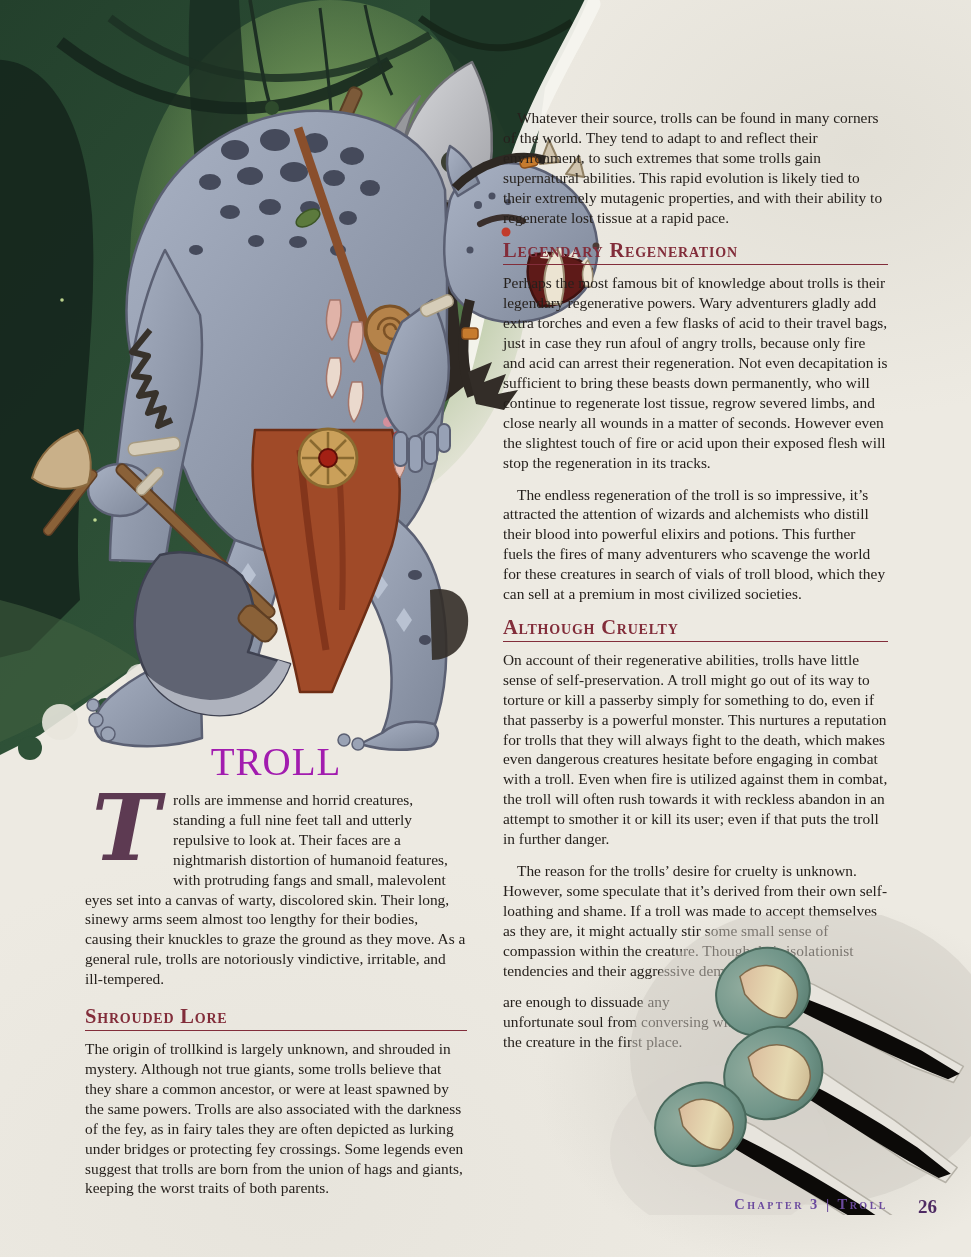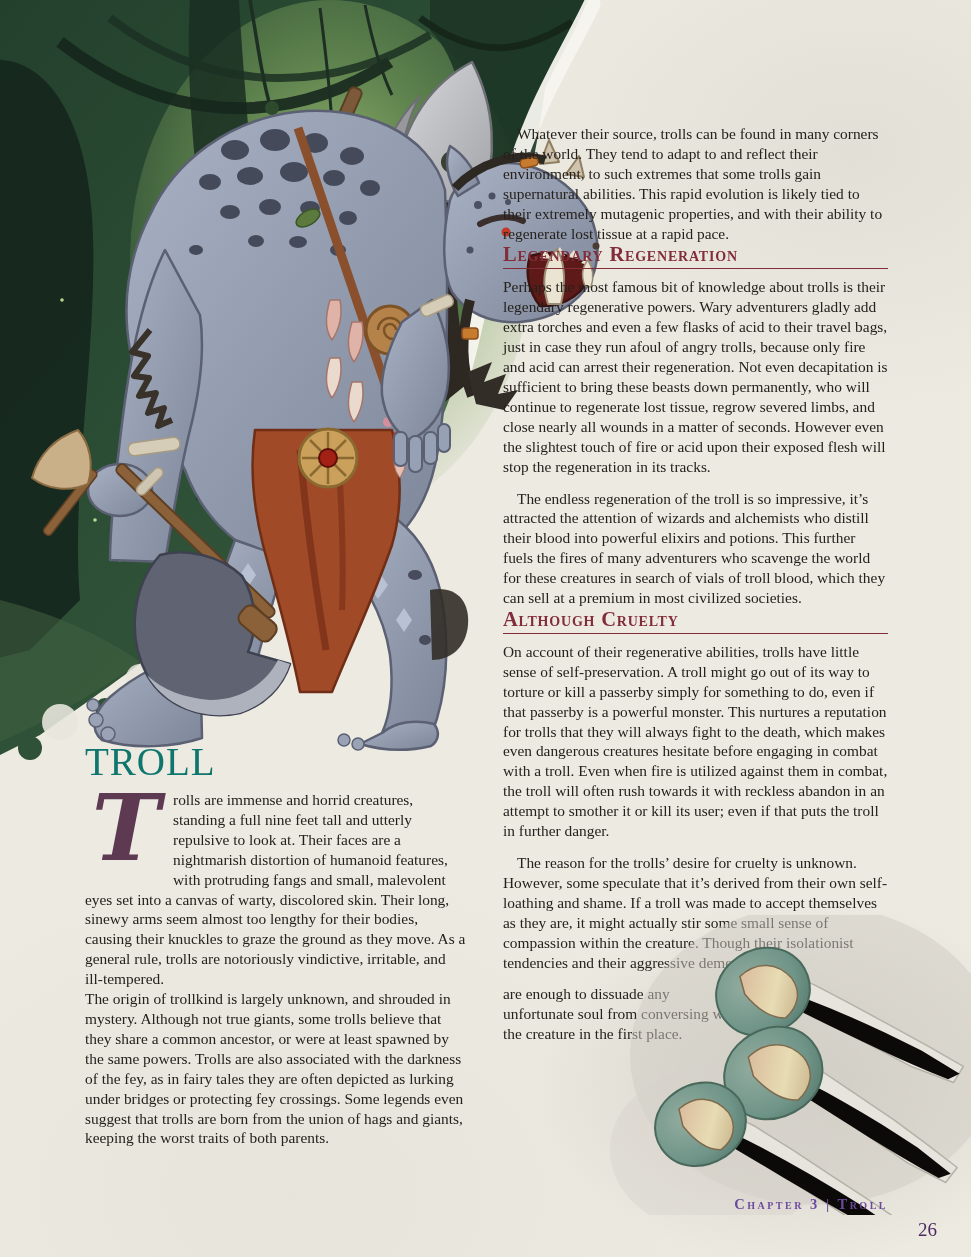--- a/index.html
+++ b/index.html
@@ -13,21 +13,21 @@
       radial-gradient(ellipse 420px 300px at 82% 86%, #d3d0c8 0%, rgba(211,208,200,0) 62%),
       radial-gradient(ellipse 520px 380px at 88% 12%, #e2dfd6 0%, rgba(226,223,214,0) 70%),
       radial-gradient(ellipse 700px 500px at 30% 95%, #e7e4dc 0%, rgba(231,228,220,0) 70%);
     overflow:hidden;
   }
 
   .illustration-main { position:absolute; left:0; top:0; width:620px; height:768px; }
   .illustration-fingers { position:absolute; left:600px; top:915px; width:371px; height:300px; }
 
   .col { position:absolute; }
-  .col-right { left:503px; top:124px; width:385px; }
+  .col-right { left:503px; top:108px; width:385px; }
   .col-left  { left:85px;  top:742px; width:382px; }
 
   p.body-p {
     font-size:15.4px;
     line-height:19.9px;
     text-align:left;
     color:#26211d;
   }
   p.body-p + p.body-p { margin-top:12px; }
   p.indent { text-indent:14px; }
@@ -35,31 +35,33 @@
 
   h2.section-heading {
     font-family:"Liberation Serif", serif;
     font-variant:small-caps;
     font-weight:700;
     font-size:20.5px;
     letter-spacing:0.8px;
     color:#822d3a;
     border-bottom:1.8px solid #822d3a;
     padding-bottom:2px;
+    margin-top:12px;
     margin-bottom:8px;
   }
 
   h1.page-title {
     font-family:"Liberation Serif", serif;
     font-size:39px;
     font-weight:400;
     letter-spacing:1px;
-    color:#0f766e;
+    color:#a21caf;
     line-height:1;
     margin-bottom:9px;
+    text-align:center;
   }
 
   .drop-cap {
     float:left;
     width:82px;
     height:80px;
     font-family:"DejaVu Serif", serif;
     font-style:italic;
     font-weight:700;
     font-size:92px;
@@ -81,23 +83,22 @@
   }
   .footer .chapter-label {
     font-variant:small-caps;
     font-size:14.5px;
     letter-spacing:2.5px;
     color:#6b4a9e;
     font-weight:700;
   }
   .footer .page-number {
     font-size:19px;
-    font-weight:400;
+    font-weight:700;
     color:#4e2a63;
-    margin-top:23px;
   }
 </style>
 </head>
 <body>
 
 <svg class="illustration-main" viewBox="0 0 620 768" xmlns="http://www.w3.org/2000/svg">
   <defs>
     <radialGradient id="glow" cx="0.5" cy="0.4" r="0.65">
       <stop offset="0%" stop-color="#a8c87e" stop-opacity="0.95"></stop>
       <stop offset="45%" stop-color="#7fa55e" stop-opacity="0.6"></stop>
@@ -317,20 +318,21 @@
   <p class="body-p narrow">are enough to dissuade any unfortunate soul from conversing with the creature in the first place.</p>
 </div>
 
 <div class="col col-left">
   <h1 class="page-title">TROLL</h1>
   <div>
     <span class="drop-cap">T</span>
     <p class="body-p" style="display:inline;">rolls are immense and horrid creatures, standing a full nine feet tall and utterly repulsive to look at. Their faces are a nightmarish distortion of humanoid features, with protruding fangs and small, malevolent eyes set into a canvas of warty, discolored skin. Their long, sinewy arms seem almost too lengthy for their bodies, causing their knuckles to graze the ground as they move. As a general rule, trolls are notoriously vindictive, irritable, and ill-tempered.</p>
   </div>
   <div style="clear:both;"></div>
+  <h2 class="section-heading" style="margin-top:16px;">Shrouded Lore</h2>
   <p class="body-p">The origin of trollkind is largely unknown, and shrouded in mystery. Although not true giants, some trolls believe that they share a common ancestor, or were at least spawned by the same powers. Trolls are also associated with the darkness of the fey, as in fairy tales they are often depicted as lurking under bridges or protecting fey crossings. Some legends even suggest that trolls are born from the union of hags and giants, keeping the worst traits of both parents.</p>
 </div>
 
 <svg class="illustration-fingers" viewBox="0 0 371 300" xmlns="http://www.w3.org/2000/svg">
   <defs>
     <radialGradient id="fingerG" cx="0.38" cy="0.35" r="0.8">
       <stop offset="0%" stop-color="#93ad9f"></stop>
       <stop offset="65%" stop-color="#6f9488"></stop>
       <stop offset="100%" stop-color="#55776a"></stop>
     </radialGradient>

